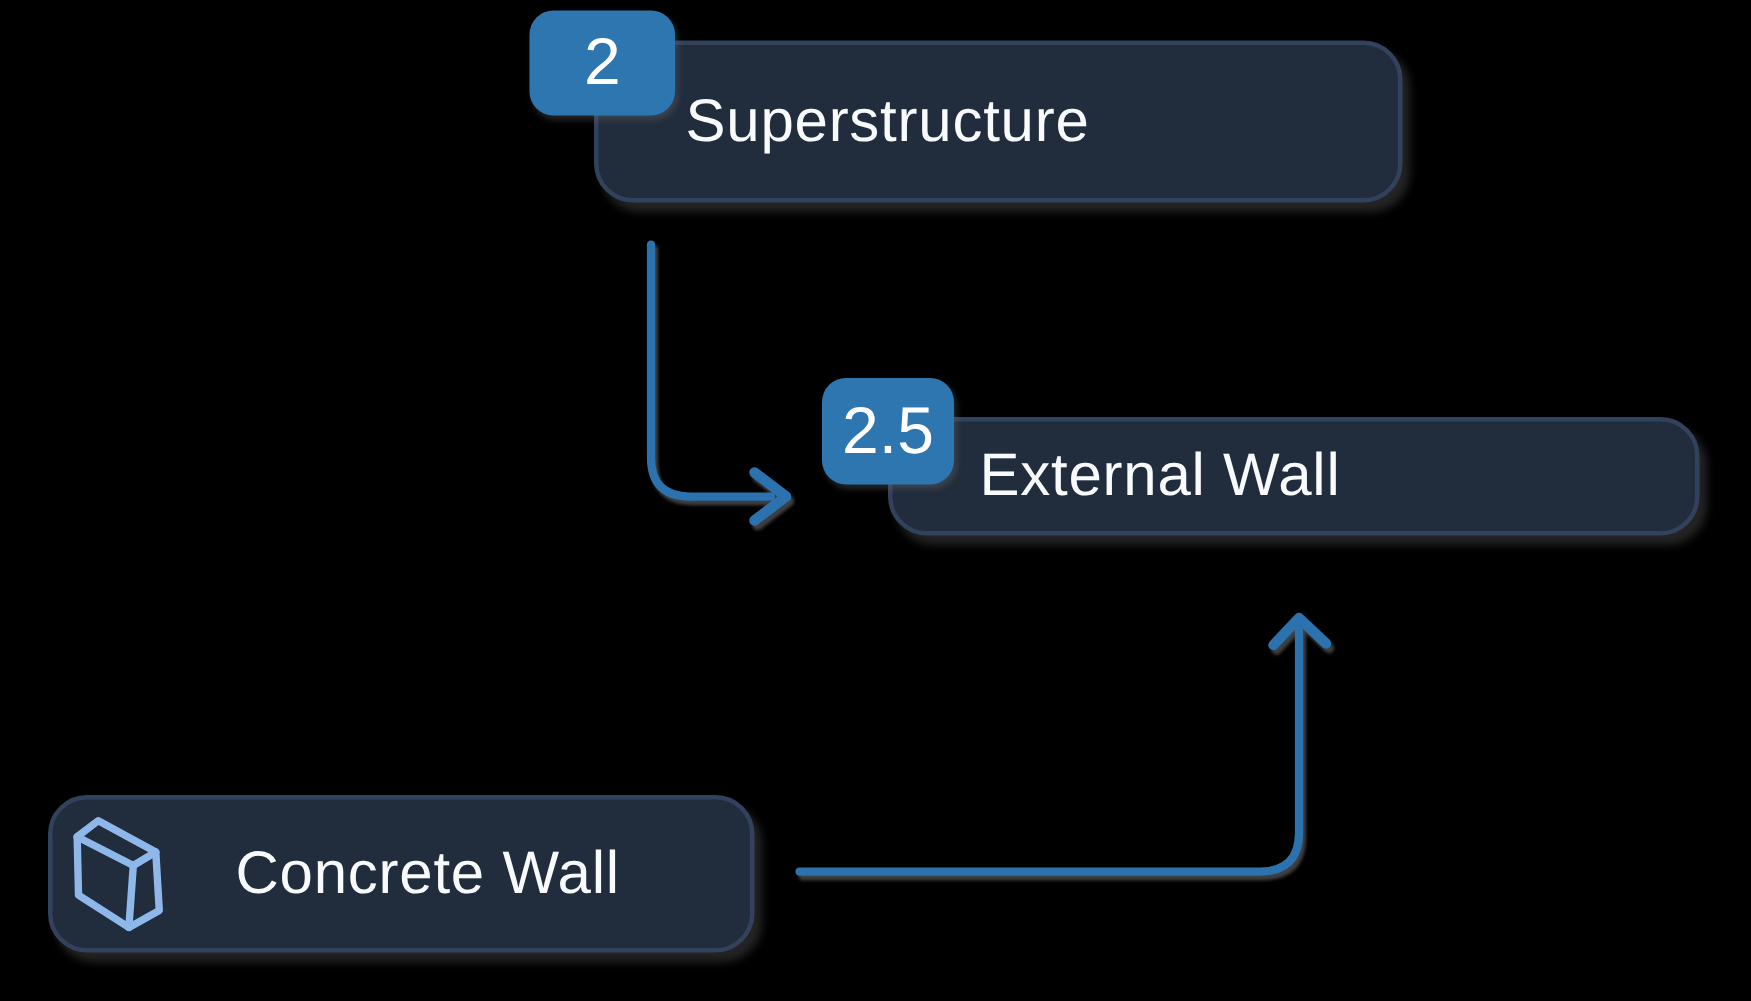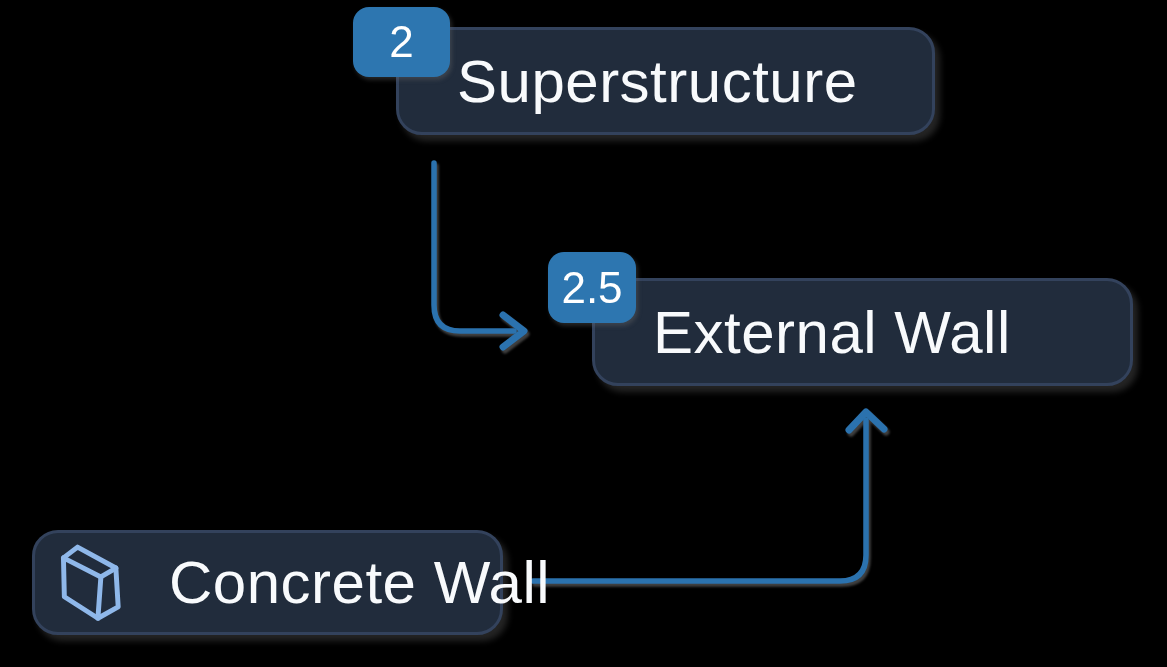--- a/index.html
+++ b/index.html
@@ -37,37 +37,37 @@
     background: #212c3c;
     border: 3px solid #33425c;
     border-radius: 26px;
     box-sizing: border-box;
     display: flex;
     align-items: center;
     box-shadow: 5px 6px 6px rgba(120,120,120,0.30);
   }
   .node .label {
     color: #f8fafc;
-    font-size: 60px;
+    font-size: 40px;
     letter-spacing: 0.5px;
     white-space: nowrap;
   }
   .node.with-badge { padding-left: 58px; }
   .badge {
     position: absolute;
     background: #2d76b0;
     border-radius: 16px;
     display: flex;
     align-items: center;
     justify-content: center;
     color: #ffffff;
     font-size: 44px;
     box-shadow: 2px 3px 4px rgba(110,110,110,0.35);
   }
-  .node.with-icon { padding-left: 21px; }
+  .node.with-icon { padding-left: 9px; }
   .cube-icon-box {
     width: 70px;
     height: 80px;
     margin-right: 43px;
     flex: 0 0 auto;
   }
   .cube-icon-box svg { display: block; width: 100%; height: 100%; }
 </style>
 </head>
 <body>
@@ -85,21 +85,21 @@
     </g>
   </svg>
 
   <div class="node with-badge" style="left:396px; top:27px; width:539px; height:108px;">
     <div class="badge" style="left:-46px; top:-23px; width:97px; height:70px;">
       <span>2</span>
     </div>
     <span class="label">Superstructure</span>
   </div>
 
-  <div class="node with-badge" style="left:592px; top:278px; width:541px; height:108px;">
+  <div class="node with-badge" style="left:592px; top:278px; width:541px; height:79px;">
     <div class="badge" style="left:-47px; top:-29px; width:88px; height:71px;">
       <span>2.5</span>
     </div>
     <span class="label">External Wall</span>
   </div>
 
   <div class="node with-icon" style="left:32px; top:530px; width:471px; height:105px;">
     <div class="cube-icon-box">
       <svg viewBox="0 0 78 88">
         <g fill="none" stroke="#8fb8ea" stroke-width="5.5" stroke-linejoin="round" stroke-linecap="round">

